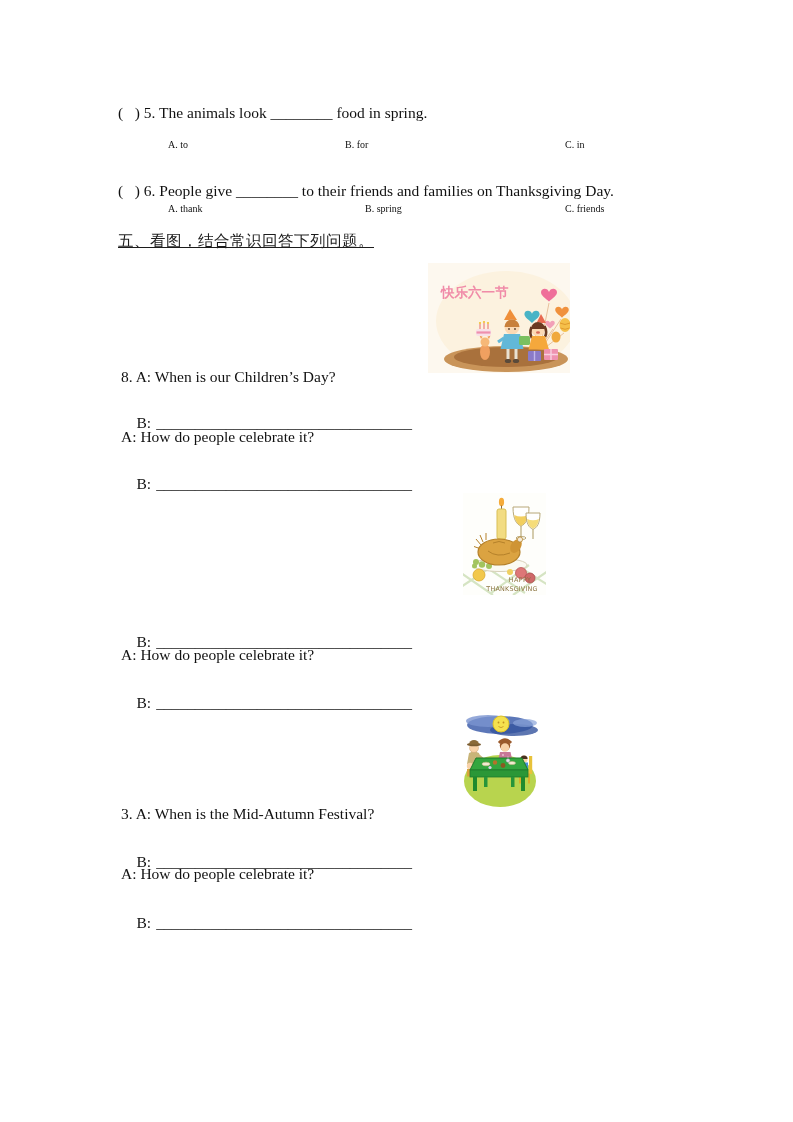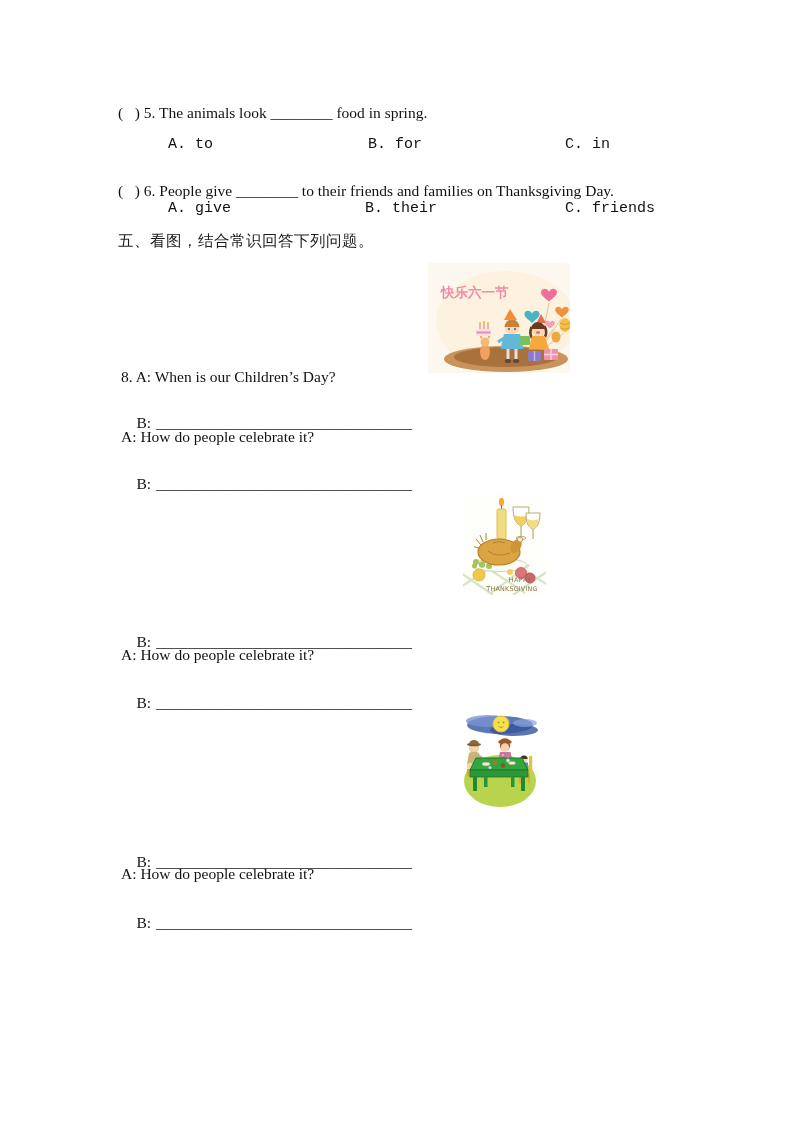--- a/index.html
+++ b/index.html
@@ -6,48 +6,48 @@
   html,body { background:#ffffff; }
   .page {
     position:relative; width:793px; height:1122px;
     background:#ffffff; color:#111111; overflow:hidden;
     font-family:"Liberation Serif", serif;
   }
   .line {
     position:absolute; font-size:15.5px; line-height:18px;
     white-space:pre; color:#111111;
   }
-  .opt { position:absolute; font-size:15px; line-height:18px; white-space:pre;font-family:Liberation Mono, monospace; }
+  .opt { position:absolute; font-size:10px; line-height:18px; white-space:pre; }
   .heading {
     font-family:"DejaVu Sans", sans-serif;
-    font-size:15.5px; letter-spacing:0.5px; color:#1c1c1c;
+    font-size:15.5px; letter-spacing:0.5px; color:#1c1c1c;text-decoration:underline;
   }
   .uline { margin-left:5px; letter-spacing:0; }
   .illus { position:absolute;text-align:right; }
   .illus svg { display:block; }
   .cap-cn {
     font-family:"DejaVu Sans", sans-serif; font-weight:bold;
   }
   .cap-en {
     font-family:"DejaVu Sans", sans-serif;
   }
 </style>
 </head>
 <body>
 
 <div class="page">
 
   <div class="line" style="left:118px; top:104px">(   ) 5. The animals look ________ food in spring.</div>
   <div class="opt" style="left:168px; top:136px">A. to</div>
-  <div class="opt" style="left:368px; top:136px">B. for</div>
+  <div class="opt" style="left:345px; top:136px">B. for</div>
   <div class="opt" style="left:565px; top:136px">C. in</div>
 
   <div class="line" style="left:118px; top:182px">(   ) 6. People give ________ to their friends and families on Thanksgiving Day.</div>
-  <div class="opt" style="left:168px; top:200px">A. give</div>
-  <div class="opt" style="left:365px; top:200px">B. their</div>
+  <div class="opt" style="left:168px; top:200px">A. thank</div>
+  <div class="opt" style="left:365px; top:200px">B. spring</div>
   <div class="opt" style="left:565px; top:200px">C. friends</div>
 
   <div class="line heading" style="left:118px; top:232px">五、看图，结合常识回答下列问题。</div>
 
   <div class="illus" style="left:428px; top:263px">
     <svg width="142" height="110" viewBox="0 0 142 110">
       <rect width="142" height="110" fill="#fdf8ef"></rect>
       <ellipse cx="78" cy="58" rx="70" ry="50" fill="#fcf2df"></ellipse>
 
       <ellipse cx="78" cy="96" rx="62" ry="13" fill="#c99459"></ellipse>
@@ -241,20 +241,21 @@
         <ellipse cx="24" cy="56" rx="4" ry="1.8" fill="#f2ead2" stroke="#c9b98a" stroke-width="0.6"></ellipse>
         <circle cx="33" cy="54.5" r="2.2" fill="#b5722a"></circle>
         <circle cx="41" cy="57.5" r="2.4" fill="#8a5a22"></circle>
         <ellipse cx="50" cy="55" rx="3.5" ry="1.6" fill="#f2ead2" stroke="#c9b98a" stroke-width="0.6"></ellipse>
         <circle cx="46" cy="52.5" r="1.8" fill="#e8e0e8" stroke="#b0a8c0" stroke-width="0.5"></circle>
         <circle cx="28" cy="59.5" r="1.6" fill="#d9d0e8"></circle>
       </g>
     </svg>
   </div>
 
+  <div class="line" style="left:121px; top:805px">3. A: When is the Mid-Autumn Festival?</div>
   <div class="line" style="left:121px; top:835px">
     <span>B:</span><span class="uline">_________________________________</span>
   </div>
   <div class="line" style="left:121px; top:865px">A: How do people celebrate it?</div>
   <div class="line" style="left:121px; top:896px">
     <span>B:</span><span class="uline">_________________________________</span>
   </div>
 
 </div>
 

